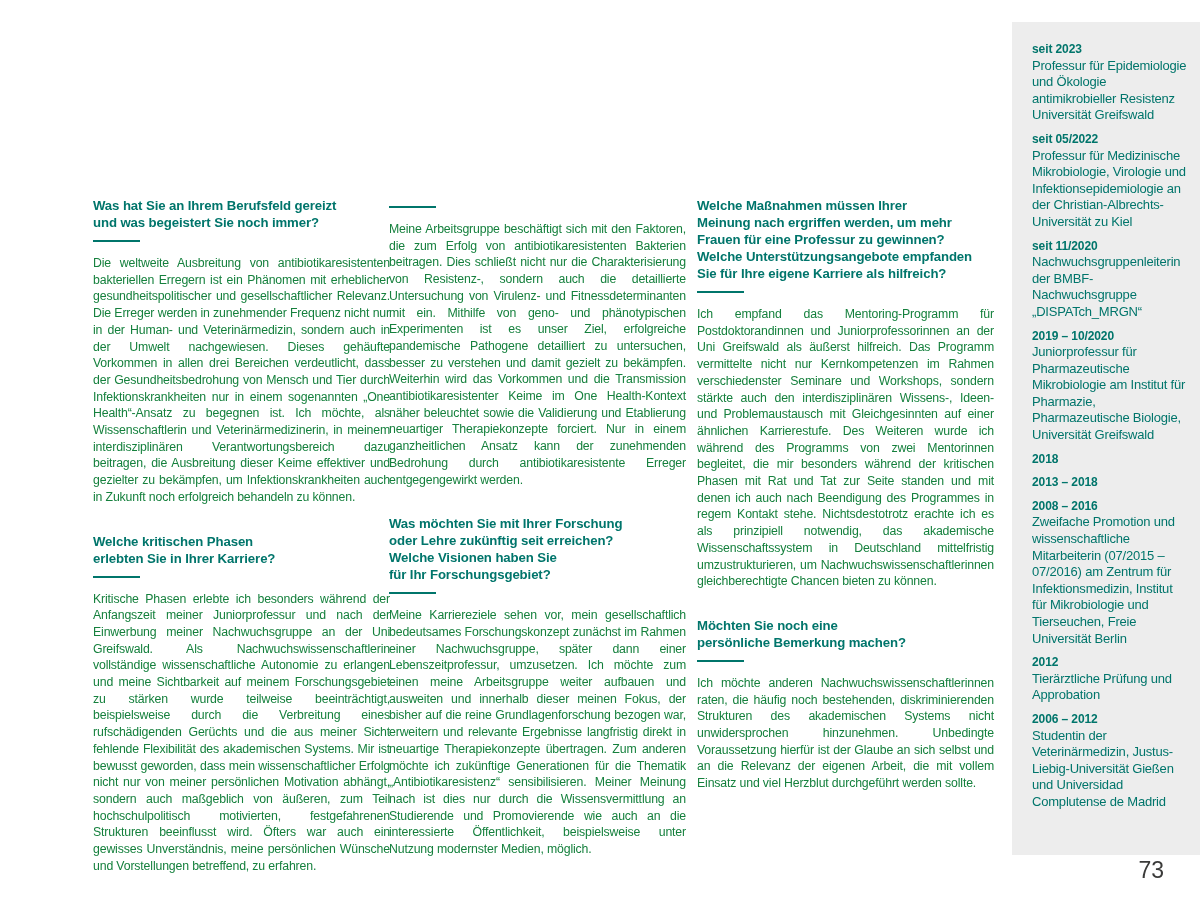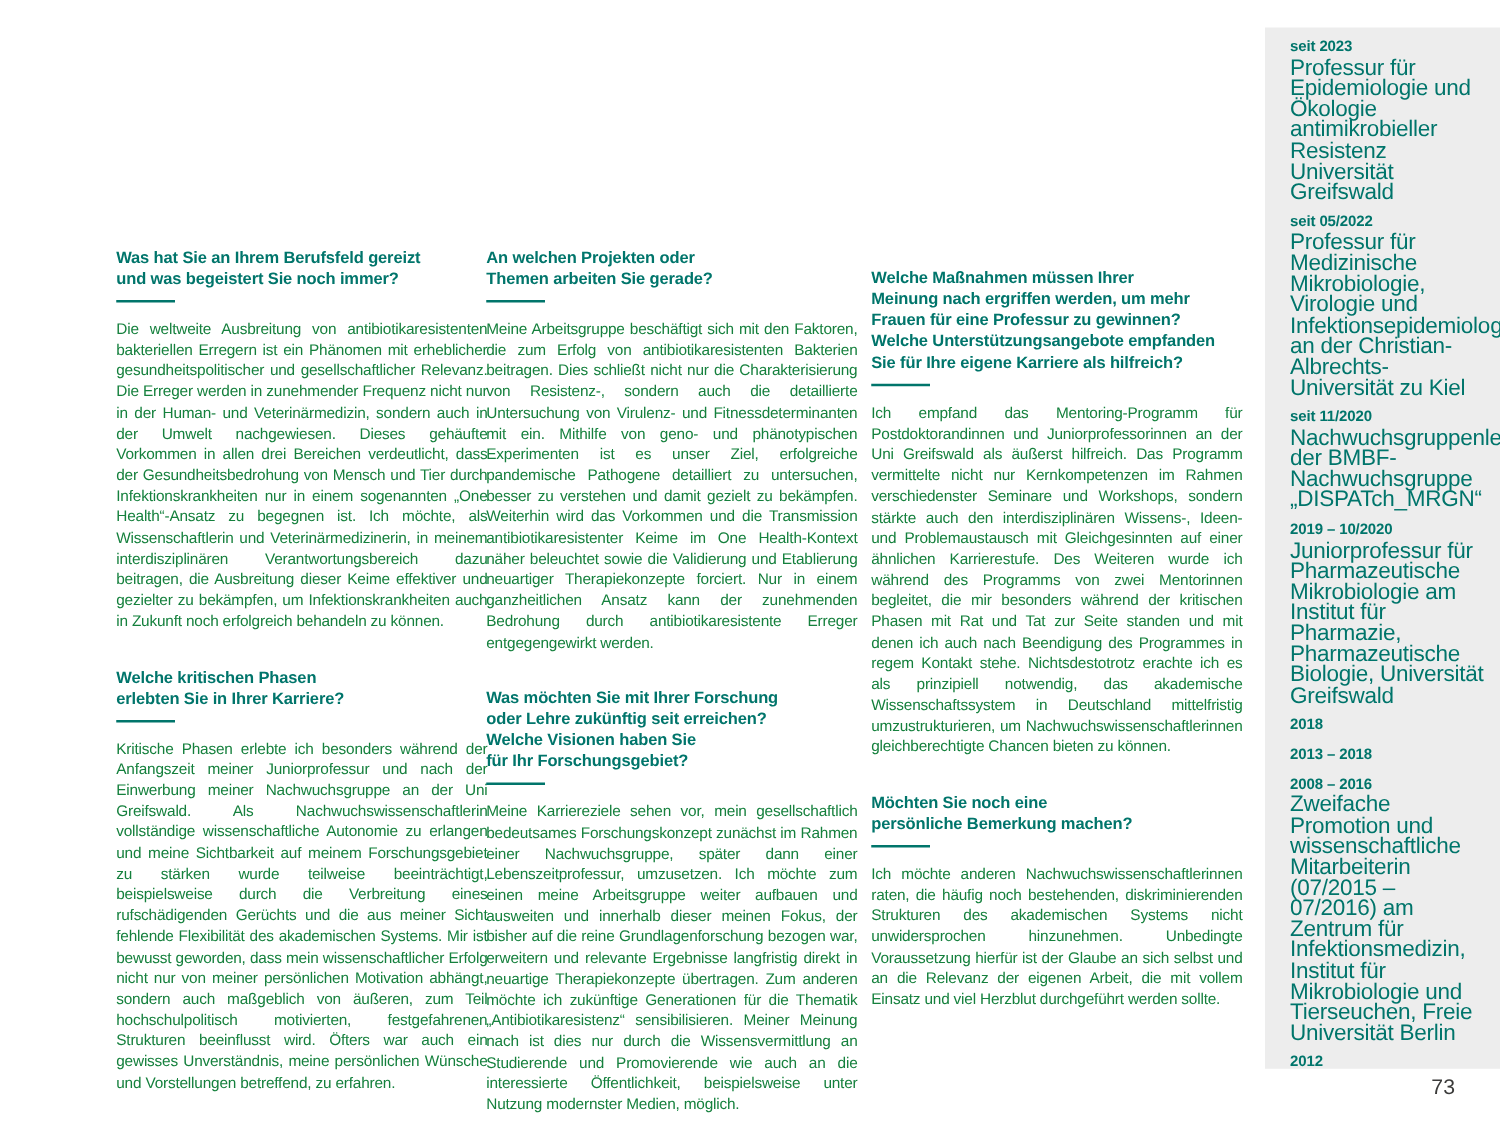--- a/index.html
+++ b/index.html
@@ -4,21 +4,21 @@
 <style>
   * { margin: 0; padding: 0; box-sizing: border-box; }
   html, body { width: 1200px; height: 900px; background: #ffffff; overflow: hidden; }
   body { font-family: "Liberation Sans", sans-serif; }
   .page { position: relative; width: 1200px; height: 900px; background: #ffffff; }
 
   
   .col { position: absolute; top: 197px; width: 297px; }
   .col-1 { left: 93px; }
   .col-2 { left: 389px; }
-  .col-3 { left: 697px; margin-top: 16px; }
+  .col-3 { left: 697px; }
 
   .qa-section + .qa-section { margin-top: 27px; }
 
   .question {
     color: #00756b;
     font-weight: bold;
     font-size: 13.2px;
     line-height: 17px;
     white-space: pre-line;
     letter-spacing: -0.1px;
@@ -35,43 +35,43 @@
     text-align: justify;
     letter-spacing: -0.15px;
   }
 
   
   .cv-sidebar {
     position: absolute;
     left: 1012px; top: 22px;
     width: 188px; height: 833px;
     background: #ededed;
-    padding: 7px 10px 14px 20px;
+    padding: 19px 10px 14px 20px;
     overflow: hidden;
   }
   .cv-entry + .cv-entry { margin-top: 7px; }
   .cv-date {
     color: #00756b;
     font-weight: bold;
     font-size: 12px;
     line-height: 16.6px;
     letter-spacing: -0.1px;
   }
   .cv-text {
     color: #00756b;
-    font-size: 18px;
+    font-size: 13px;
     line-height: 16.6px;
     letter-spacing: -0.2px;
   }
 
   .page-number {
     position: absolute;
     top: 860px; right: 36px;
     color: #3b3b3a;
-    font-size: 17px;
+    font-size: 23px;
     line-height: 20px;
   }
 </style>
 </head>
 <body>
 
 <div class="page">
 
   <div class="col col-1">
     <div class="qa-section">
@@ -83,22 +83,20 @@
     <div class="qa-section">
       <div class="question">Welche kritischen Phasen
 erlebten Sie in Ihrer Karriere?</div>
       <div class="heading-rule"></div>
       <div class="answer">Kritische Phasen erlebte ich besonders während der Anfangszeit meiner Juniorprofessur und nach der Einwerbung meiner Nachwuchsgruppe an der Uni Greifswald. Als Nachwuchswissenschaftlerin vollständige wissenschaftliche Autonomie zu erlangen und meine Sichtbarkeit auf meinem Forschungsgebiet zu stärken wurde teilweise beeinträchtigt, beispielsweise durch die Verbreitung eines rufschädigenden Gerüchts und die aus meiner Sicht fehlende Flexibilität des akademischen Systems. Mir ist bewusst geworden, dass mein wissenschaftlicher Erfolg nicht nur von meiner persönlichen Motivation abhängt, sondern auch maßgeblich von äußeren, zum Teil hochschulpolitisch motivierten, festgefahrenen Strukturen beeinflusst wird. Öfters war auch ein gewisses Unverständnis, meine persönlichen Wünsche und Vorstellungen betreffend, zu erfahren.</div>
     </div>
   </div>
 
   <div class="col col-2">
     <div class="qa-section">
-      <div class="question">An welchen Projekten oder
-Themen arbeiten Sie gerade?</div>
       <div class="heading-rule"></div>
       <div class="answer">Meine Arbeitsgruppe beschäftigt sich mit den Faktoren, die zum Erfolg von antibiotikaresistenten Bakterien beitragen. Dies schließt nicht nur die Charakterisierung von Resistenz-, sondern auch die detaillierte Untersuchung von Virulenz- und Fitnessdeterminanten mit ein. Mithilfe von geno- und phänotypischen Experimenten ist es unser Ziel, erfolgreiche pandemische Pathogene detailliert zu untersuchen, besser zu verstehen und damit gezielt zu bekämpfen. Weiterhin wird das Vorkommen und die Transmission antibiotikaresistenter Keime im One Health-Kontext näher beleuchtet sowie die Validierung und Etablierung neuartiger Therapiekonzepte forciert. Nur in einem ganzheitlichen Ansatz kann der zunehmenden Bedrohung durch antibiotikaresistente Erreger entgegengewirkt werden.</div>
     </div>
     <div class="qa-section">
       <div class="question">Was möchten Sie mit Ihrer Forschung
 oder Lehre zukünftig seit erreichen?
 Welche Visionen haben Sie
 für Ihr Forschungsgebiet?</div>
       <div class="heading-rule"></div>
       <div class="answer">Meine Karriereziele sehen vor, mein gesellschaftlich bedeutsames Forschungskonzept zunächst im Rahmen einer Nachwuchsgruppe, später dann einer Lebenszeitprofessur, umzusetzen. Ich möchte zum einen meine Arbeitsgruppe weiter aufbauen und ausweiten und innerhalb dieser meinen Fokus, der bisher auf die reine Grundlagenforschung bezogen war, erweitern und relevante Ergebnisse langfristig direkt in neuartige Therapiekonzepte übertragen. Zum anderen möchte ich zukünftige Generationen für die Thematik „Antibiotikaresistenz“ sensibilisieren. Meiner Meinung nach ist dies nur durch die Wissensvermittlung an Studierende und Promovierende wie auch an die interessierte Öffentlichkeit, beispielsweise unter Nutzung modernster Medien, möglich.</div>

